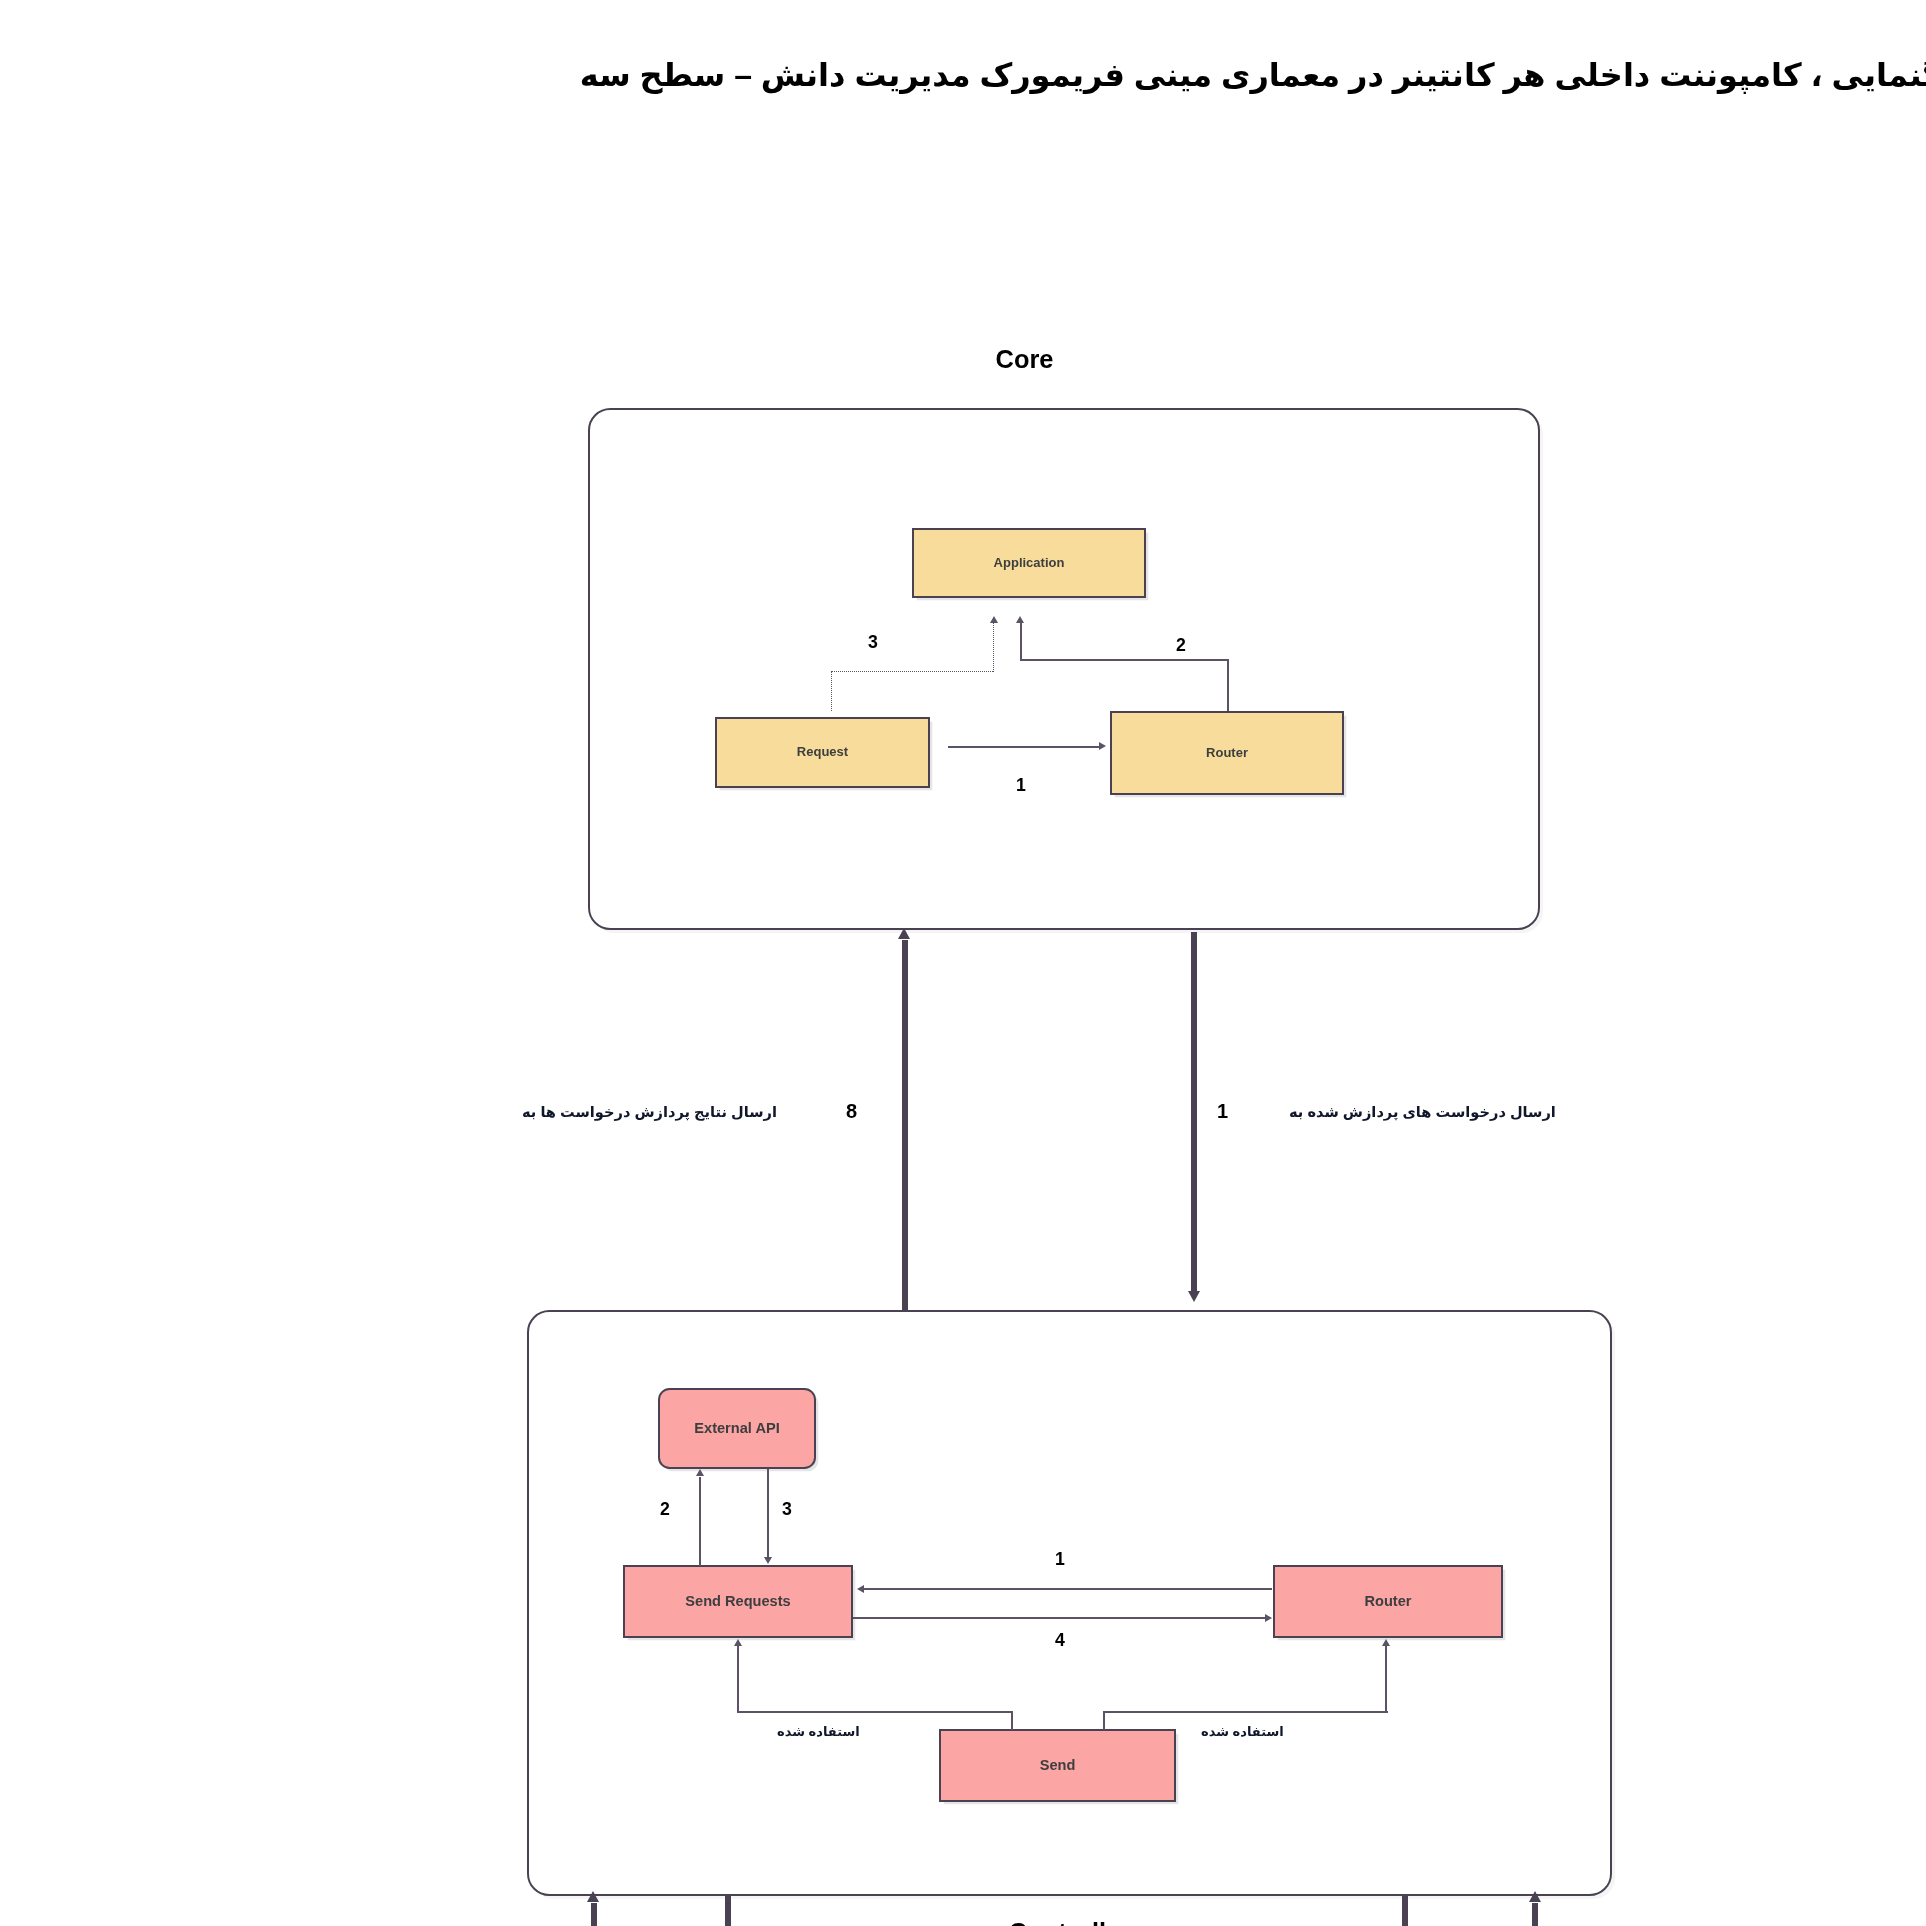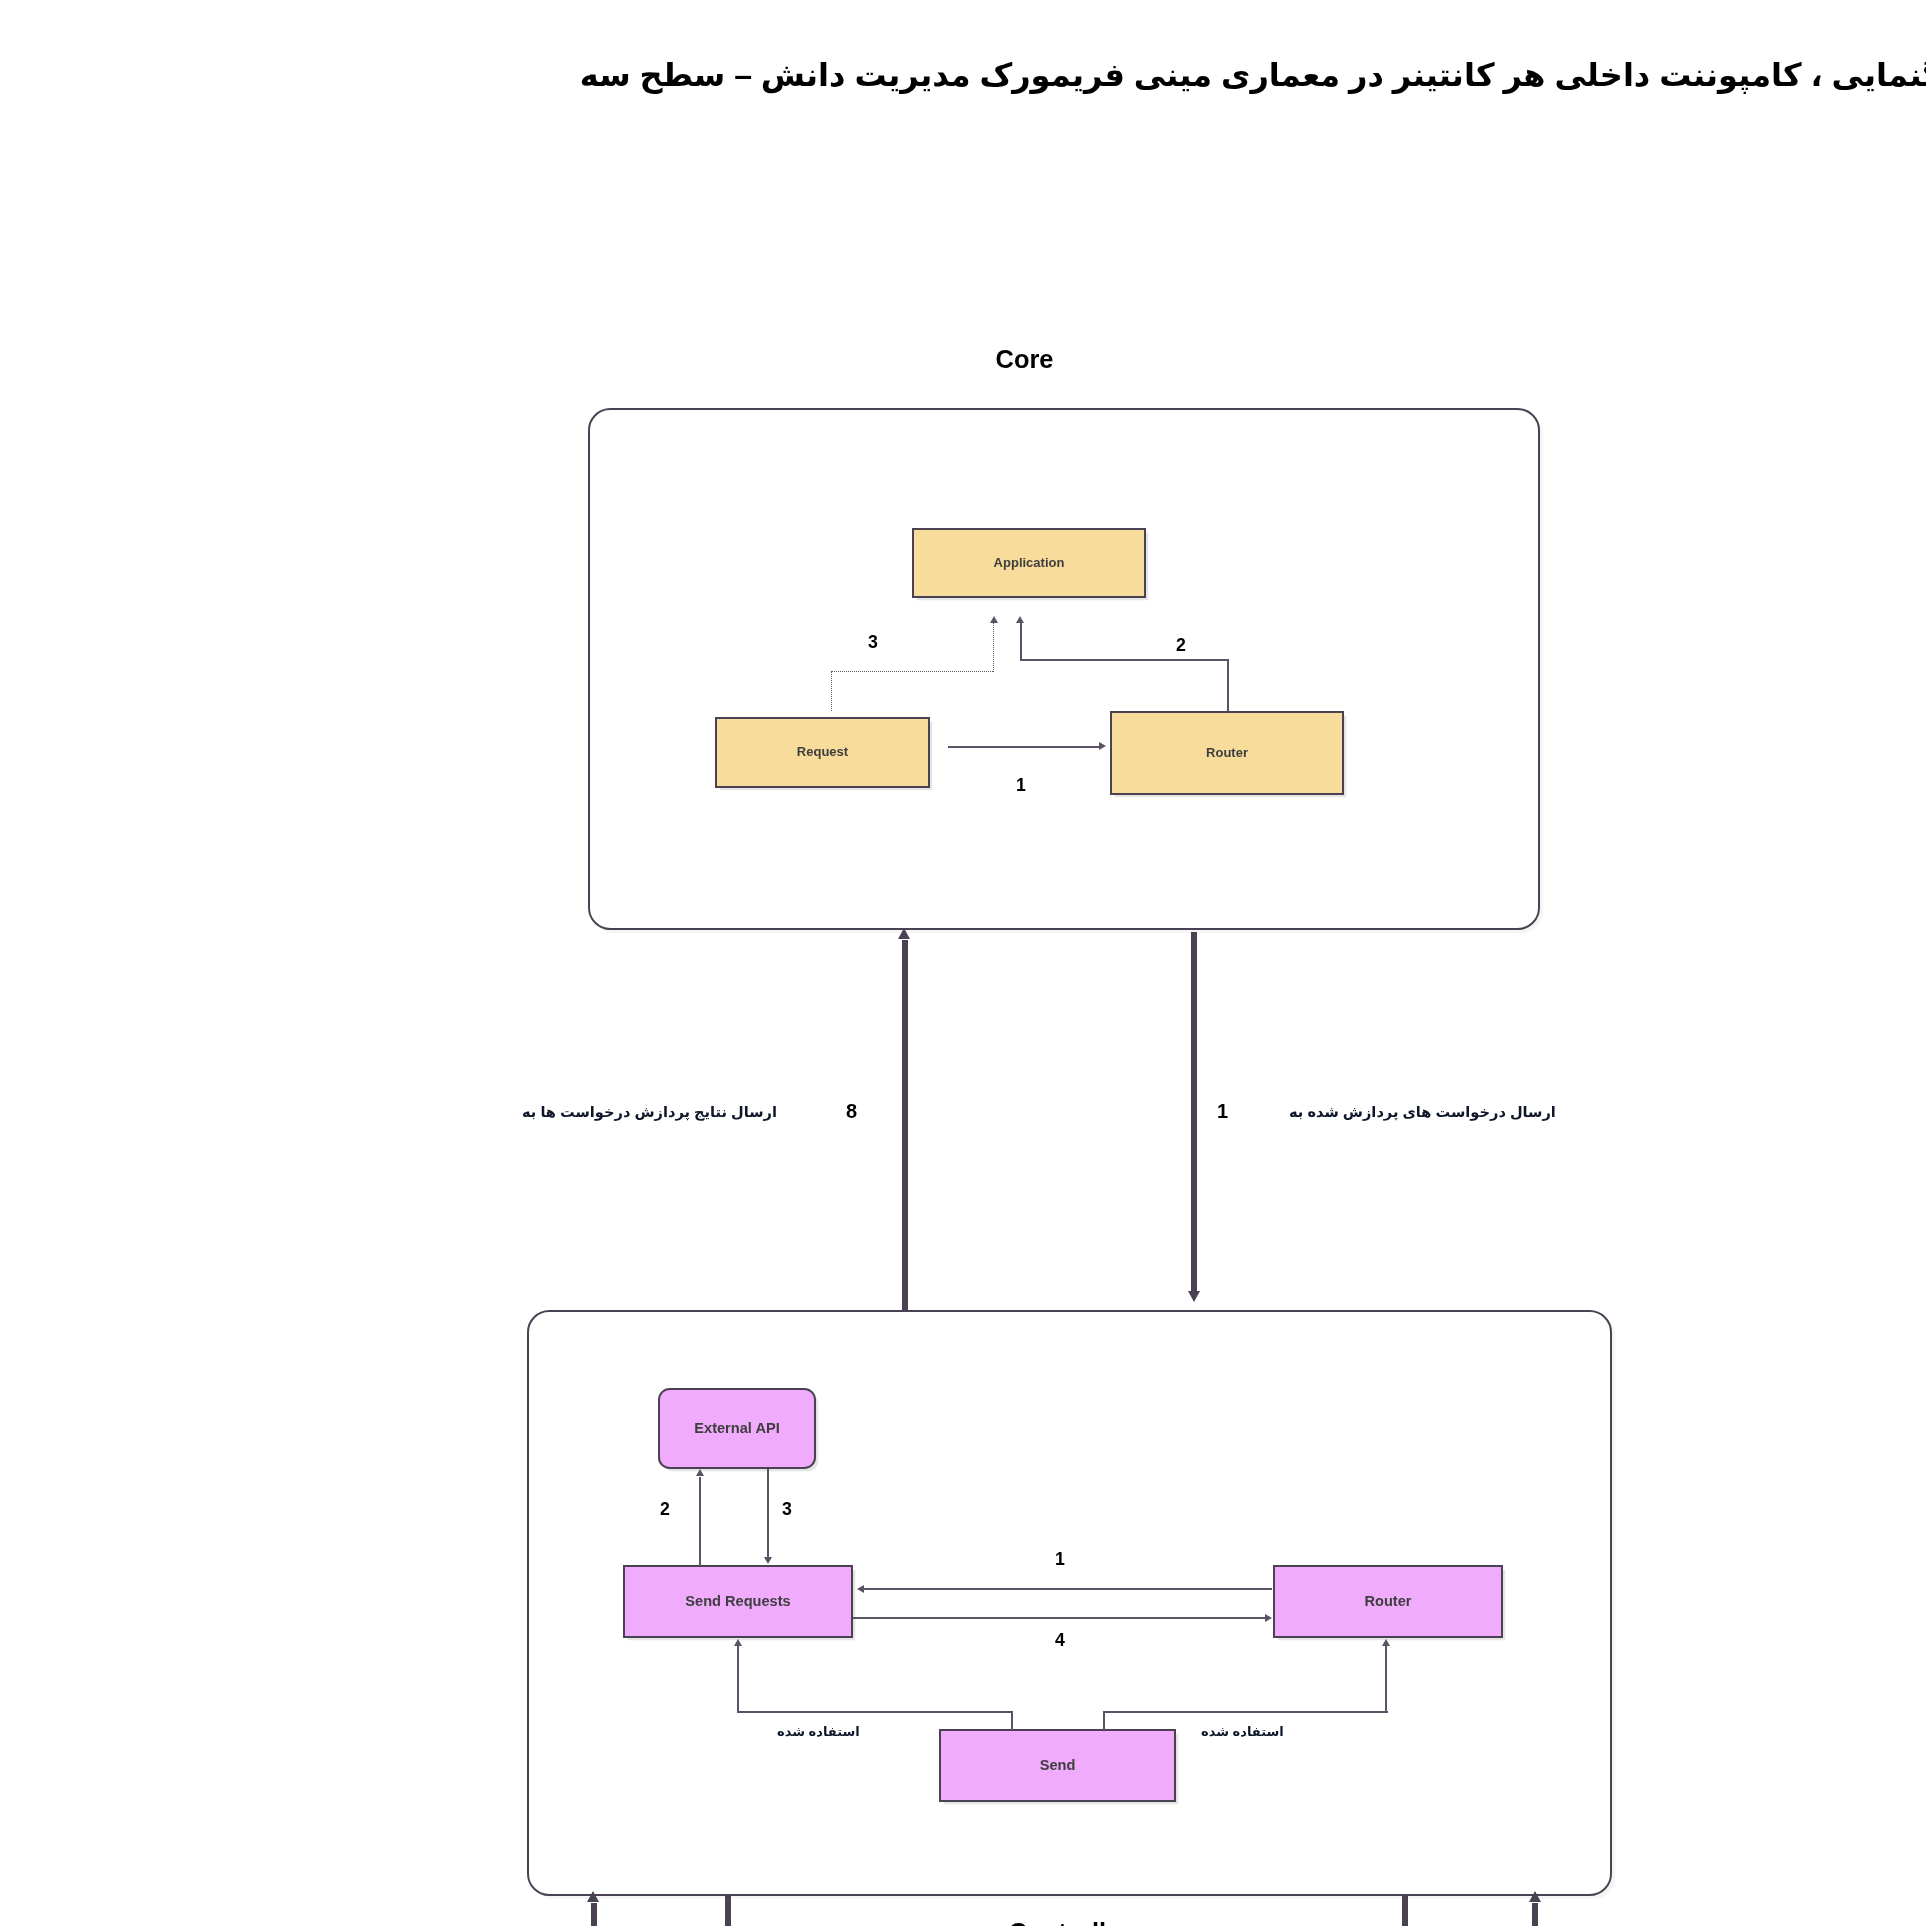--- a/index.html
+++ b/index.html
@@ -39,21 +39,21 @@
     position:absolute;
     box-sizing:border-box;
     border:2.7px solid #4a4252;
     display:flex;align-items:center;justify-content:center;
     font-weight:bold;color:#3e3e3e;
     box-shadow:3.5px 3.5px 0 -1.2px rgba(0,0,0,0.10);
     text-align:center;
     line-height:1.1;
   }
   .node.core-node{background:#f7dc9c;font-size:13px;}
-  .node.ctrl-node{background:#f0abfc;font-size:14.6px;}
+  .node.ctrl-node{background:#fca5a5;font-size:14.6px;}
   .node.rounded{border-radius:11.6px;}
 
   
   .ln{position:absolute;background:#4a4252;}
   .ln-thin{position:absolute;background:#5b5265;}
   .ln-dot-h{position:absolute;border-top:1.5px dotted #5b5265;height:0;}
   .ln-dot-v{position:absolute;border-left:1.5px dotted #5b5265;width:0;}
 
   .arrowhead{position:absolute;width:0;height:0;}
   .ah-up{border-left:6.5px solid transparent;border-right:6.5px solid transparent;border-bottom:11.6px solid #4a4252;}

